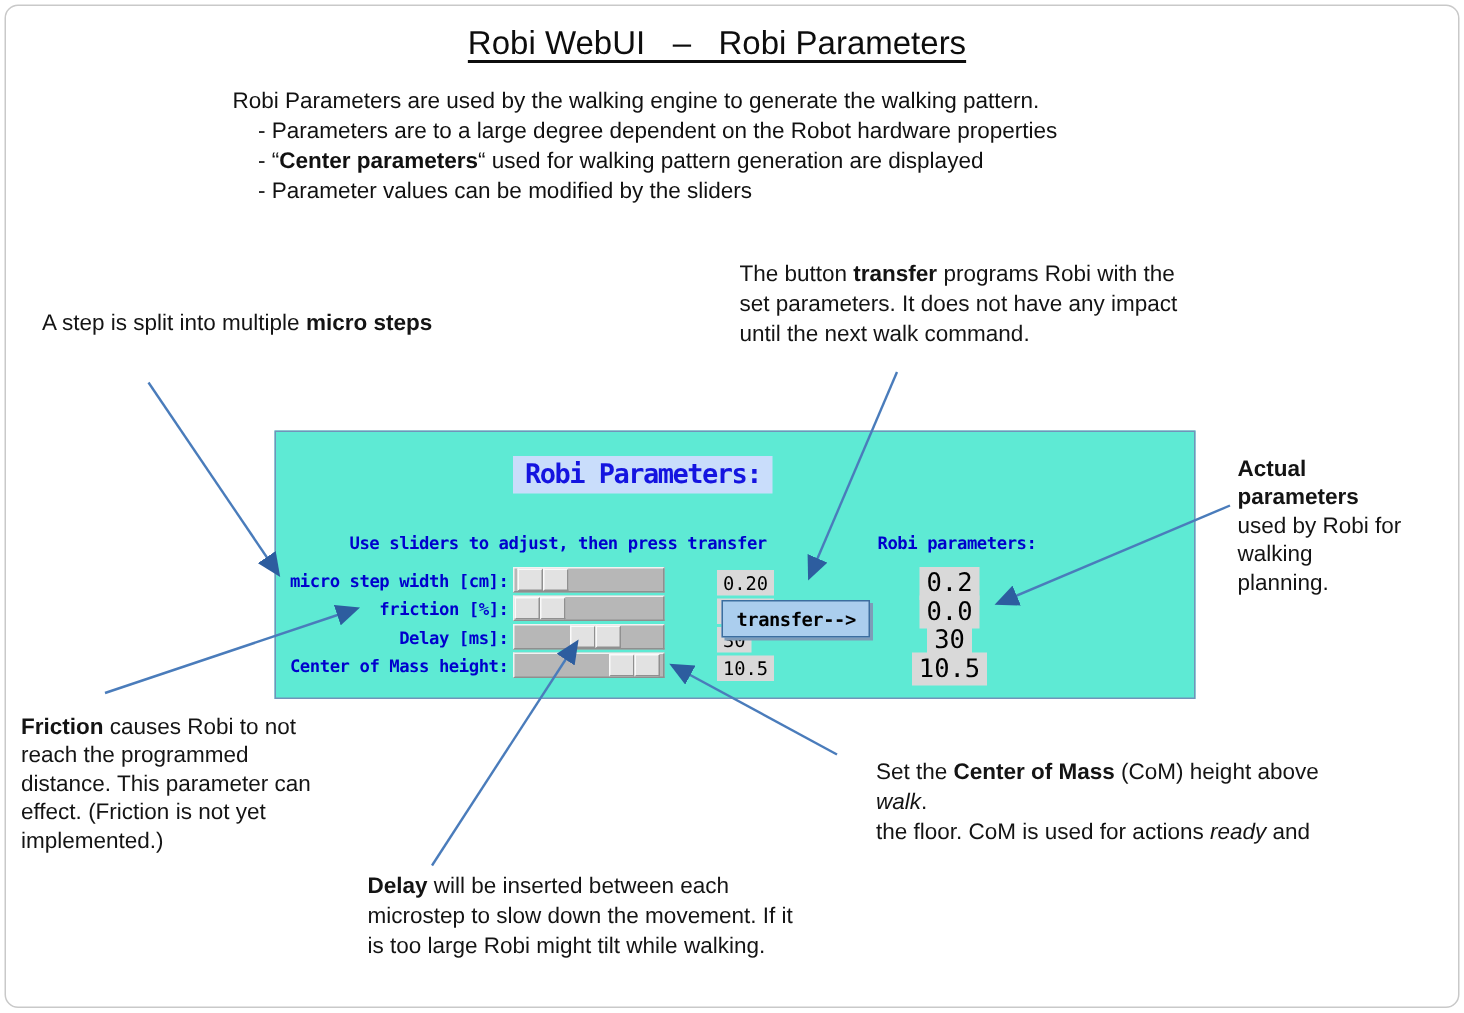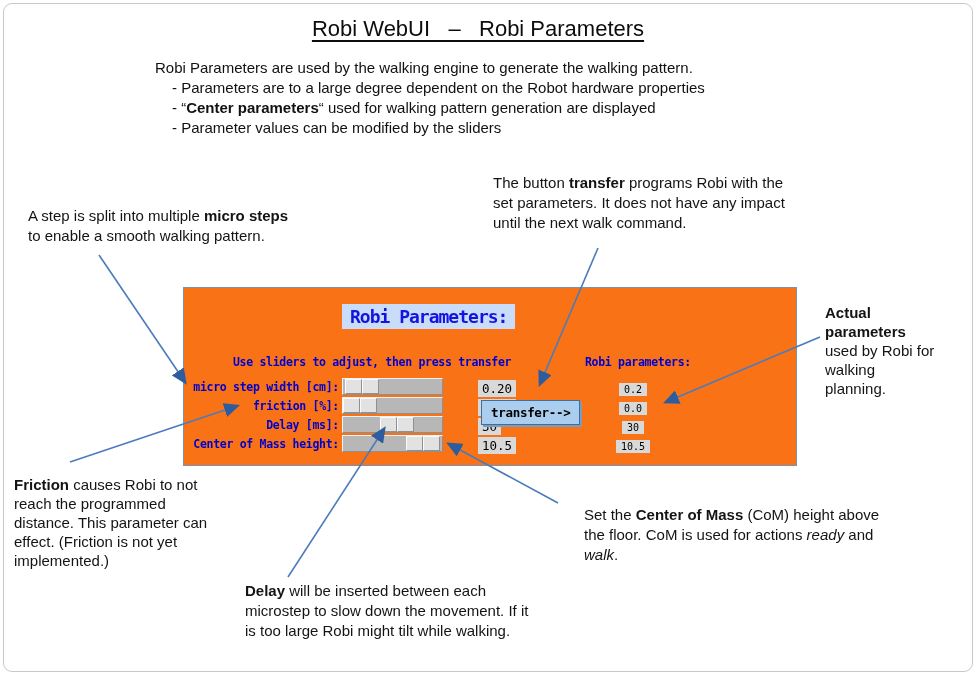--- a/index.html
+++ b/index.html
@@ -20,21 +20,21 @@
   .note{position:absolute;font-size:15px;line-height:20px;color:#141414;}
   #note-micro{left:28px;top:206px;}
   #note-transfer{left:493px;top:173px;}
   #note-actual{left:825px;top:303px;line-height:19px;}
   #note-friction{left:14px;top:475px;line-height:19px;}
   #note-delay{left:245px;top:581px;}
   #note-com{left:584px;top:505px;}
 
   
   .panel{position:absolute;left:183px;top:287px;width:612px;height:177px;
-         border:1px solid #7293ba;background:#f97316;
+         border:1px solid #7293ba;background:#5eead4;
          font-family:"DejaVu Sans Mono",monospace;}
   .pheading{position:absolute;left:158px;top:16px;font-size:18px;font-weight:bold;
             color:#1414e0;background:#c9ddfb;padding:2px 8px;letter-spacing:-1px;}
   .psub,.prheading{position:absolute;font-size:11.5px;font-weight:bold;color:#0000cd;
             letter-spacing:-0.3px;white-space:nowrap;}
   .psub{left:5px;top:67px;margin-left:44px;}
   .prheading{left:401px;top:67px;}
   .prow{position:absolute;left:0;width:100%;height:19px;}
   .plabel{position:absolute;left:0;top:2px;width:155px;text-align:right;
           font-size:11.5px;font-weight:bold;color:#0000cd;letter-spacing:-0.3px;
@@ -43,21 +43,21 @@
           background:#b7b7b7;border:1px solid #8f8f8f;
           border-top-color:#f2f2f2;border-left-color:#f2f2f2;box-sizing:border-box;}
   .pthumb{position:absolute;top:0;height:15px;width:34px;display:flex;}
   .pcell{flex:1;background:#e2e2e2;border:1px solid #909090;
          border-top-color:#fafafa;border-left-color:#fafafa;box-sizing:border-box;}
   .pvalue-wrap{position:absolute;left:262px;top:0;padding-left:32px;}
   .pvalue{display:inline-block;background:#d9d9d9;color:#000;
           font-size:12.5px;padding:1px 4px;}
   .rvalue-wrap{position:absolute;left:417px;top:0;width:64px;text-align:center;}
   .rvalue{display:inline-block;background:#d9d9d9;color:#000;
-          font-size:10px;padding:1px 5px;}
+          font-size:17px;padding:1px 5px;}
   .transfer-btn{position:absolute;left:297px;top:112px;height:25px;
           background:#abceee;border:1px solid #3c6e9f;
           box-shadow:2px 2px 0 #7e9cb8;color:#000;cursor:pointer;
           font-family:"DejaVu Sans Mono",monospace;font-size:12.5px;font-weight:bold;
           padding:0 9px;letter-spacing:-0.3px;}
 
   svg.arrows{position:absolute;left:0;top:0;width:976px;height:675px;
              pointer-events:none;z-index:5;}
   svg.arrows line{stroke:#4a7cbb;stroke-width:1.6;}
 </style>
@@ -70,21 +70,20 @@
 
 <div class="intro">
   <div><span>Robi Parameters are used by the walking engine to generate the walking pattern.</span></div>
   <div class="bullet"><span>- Parameters are to a large degree dependent on the Robot hardware properties</span></div>
   <div class="bullet"><span>- “</span><span class="b">Center parameters</span><span>“ used for walking pattern generation are displayed</span></div>
   <div class="bullet"><span>- Parameter values can be modified by the sliders</span></div>
 </div>
 
 <div class="note" id="note-micro">
   <div><span>A step is split into multiple </span><span class="b">micro steps</span></div>
-  <div><span>to enable a smooth walking pattern.</span></div>
 </div>
 
 <div class="note" id="note-transfer">
   <div><span>The button </span><span class="b">transfer</span><span> programs Robi with the</span></div>
   <div><span>set parameters. It does not have any impact</span></div>
   <div><span>until the next walk command.</span></div>
 </div>
 
 <div class="note" id="note-actual">
   <div><span class="b">Actual</span></div>
@@ -103,22 +102,22 @@
 </div>
 
 <div class="note" id="note-delay">
   <div><span class="b">Delay</span><span> will be inserted between each</span></div>
   <div><span>microstep to slow down the movement. If it</span></div>
   <div><span>is too large Robi might tilt while walking.</span></div>
 </div>
 
 <div class="note" id="note-com">
   <div><span>Set the </span><span class="b">Center of Mass</span><span> (CoM) height above</span></div>
+  <div><span class="i">walk</span><span>.</span></div>
   <div><span>the floor. CoM is used for actions </span><span class="i">ready</span><span> and</span></div>
-  <div><span class="i">walk</span><span>.</span></div>
 </div>
 
 <div class="panel">
   <div class="pheading">Robi Parameters:</div>
   <div class="psub">Use sliders to adjust, then press transfer</div>
   <div class="prheading">Robi parameters:</div>
 
   <div class="prow" style="top:90px">
     <span class="plabel">micro step width [cm]:</span>
     <span class="ptrack">

